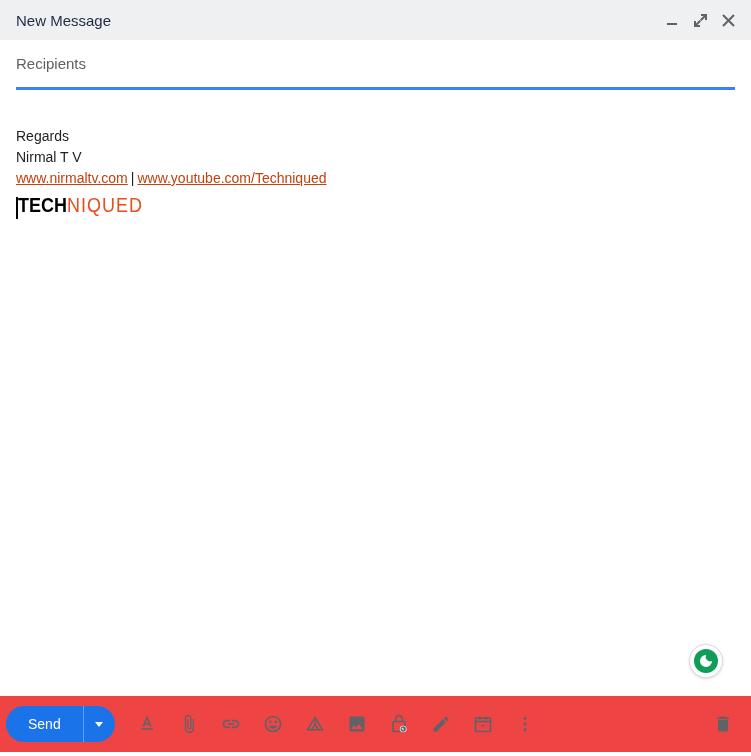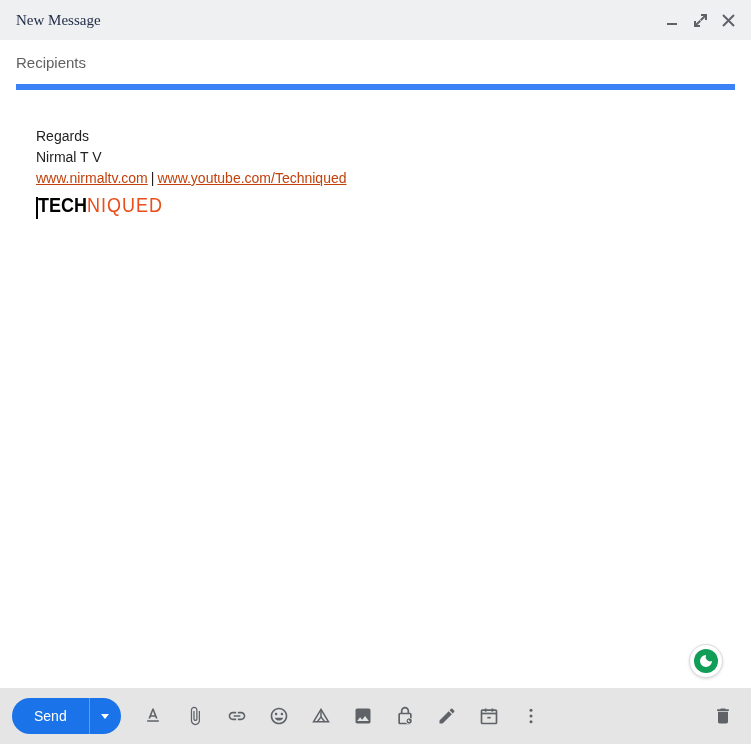--- a/index.html
+++ b/index.html
@@ -15,21 +15,20 @@
       position: relative;
       overflow: hidden;
     }
     .header {
       background: #eef0f2;
       height: 40px;
       display: flex;
       align-items: center;
       justify-content: space-between;
       padding: 4px 16px;
-      font-family: Liberation Serif, serif;
     }
     .header-title {
       font-size: 15px;
       font-weight: 500;
       color: #1f2a44;
     }
     .header-controls {
       display: flex;
       align-items: center;
       gap: 14px;
@@ -40,35 +39,34 @@
       color: #5f6368;
       cursor: pointer;
       display: flex;
       align-items: center;
       justify-content: center;
     }
     .fields {
       padding: 0 16px;
     }
     .field {
-      border-bottom: 6px solid #3b82f6;
+      border-bottom: 3px solid #3b82f6;
       height: 50px;
       display: flex;
       align-items: center;
     }
     .field-placeholder {
       font-size: 15px;
       color: #616161;
     }
     .body-area {
       padding: 16px;
       font-size: 14px;
       color: #222;
       line-height: 1.5;
-      margin-left: 20px;
     }
     .body-empty {
       height: 20px;
     }
     .sig-link {
       color: #c2410c;
       text-decoration: underline;
     }
     .sig-sep {
       color: #222;
@@ -97,28 +95,28 @@
     .logo-niqued {
       font-family: Arial, sans-serif;
       font-weight: 400;
       font-size: 18px;
       color: #e94e1b;
       letter-spacing: 1px;
       transform: scaleY(1.1);
     }
     .footer {
       position: absolute;
-      bottom: 12px;
+      bottom: 4px;
       left: 0;
       right: 0;
       height: 56px;
       display: flex;
       align-items: center;
-      padding: 0 12px;
-      background: #e5e5e5;
+      padding: 0 6px;
+      background: #ef4444;
     }
     .send-btn-group {
       display: flex;
       height: 36px;
     }
     .send-btn {
       background: #1a73e8;
       color: #fff;
       font-size: 14px;
       font-weight: 500;

